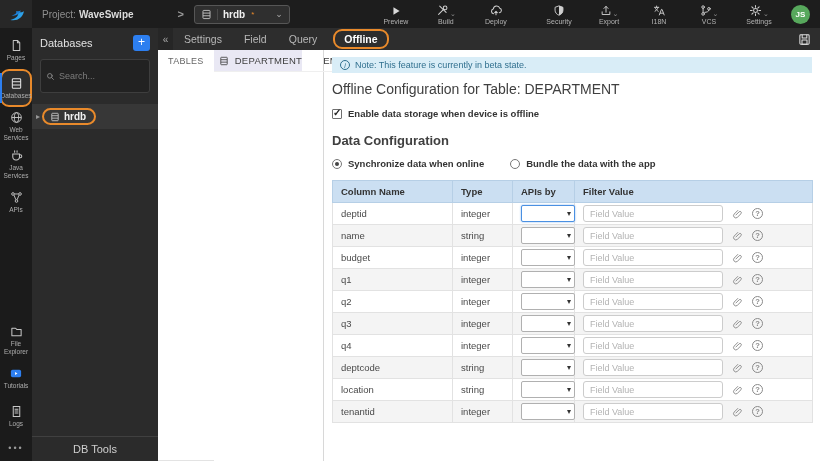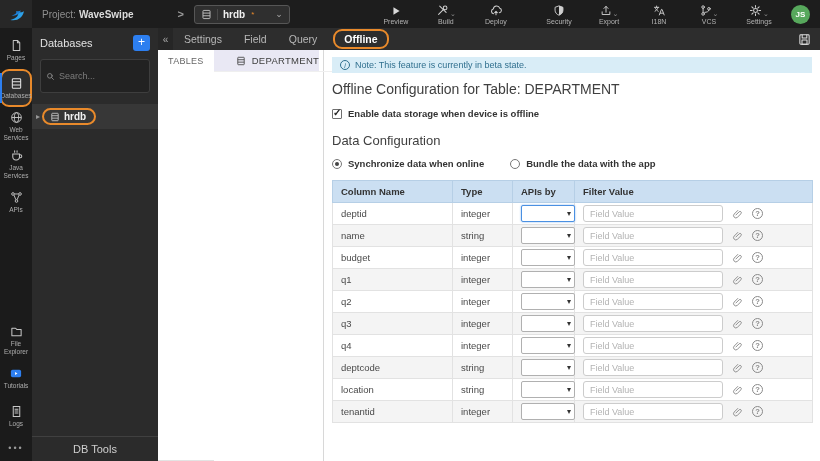--- a/index.html
+++ b/index.html
@@ -52,33 +52,33 @@
 .content{flex:1;display:flex;flex-direction:column;min-width:0}
 .tabbar{flex:0 0 22px;background:#2d2d2d;display:flex;align-items:center;color:#b8b8b8}
 .collapse{width:15px;height:22px;background:#262626;color:#aaa;font-size:10px;display:flex;align-items:center;justify-content:center;cursor:pointer}
 .tab{font-size:10.5px;padding:0 11px;height:22px;display:flex;align-items:center;cursor:pointer}
 .tab.active{color:#fff;font-weight:bold;border:2px solid #e98a2b;border-radius:9px;height:18px;padding:8px 9px;margin:0 5px}
 .save-btn{margin-left:auto;margin-right:9px;cursor:pointer}
 .content-body{flex:1;display:flex;background:#fff;min-height:0}
 
 .tablespanel{width:166px;border-right:1px solid #d8d8d8;display:flex;flex-direction:row}
 .tp-head{font-size:9px;color:#666;padding:6px 10px 5px;border-bottom:1px solid #e3e3e3;letter-spacing:.3px}
-.tp-item{height:22px;display:flex;align-items:center;gap:5px;padding-left:22px;font-size:9.5px;color:#3d3d3d;border-bottom:1px solid #efefef;cursor:pointer;letter-spacing:.3px}
+.tp-item{height:22px;display:flex;align-items:center;gap:5px;padding-left:5px;font-size:9.5px;color:#3d3d3d;border-bottom:1px solid #efefef;cursor:pointer;letter-spacing:.3px}
 .tp-item.selected{background:#e9e8f4}
 .tp-item .slot{width:11px;display:flex;justify-content:center}
 
 .main{flex:1;padding:7px 8px 16px;min-width:0}
 .note{background:#d9edf7;color:#31708f;font-size:9px;padding:3px 8px;display:flex;align-items:center;gap:5px;margin-bottom:8px}
 .info-i{flex:0 0 10px;width:10px;height:10px;border:1px solid #31708f;border-radius:50%;font-size:7px;display:flex;align-items:center;justify-content:center;font-style:italic}
 .h1{font-size:14px;color:#404040;font-weight:normal;margin:2px 0 11px}
 .chk-row{display:flex;align-items:center;gap:6px;margin-bottom:14px;cursor:pointer}
 .chk{width:10px;height:10px;border:1px solid #6f6f6f;border-radius:1px;background:#fff;position:relative}
 .chk i{position:absolute;left:0;top:-3px;font-size:10px;font-style:normal;color:#222;font-weight:bold}
 .small-lbl{font-size:9.5px;color:#333;font-weight:bold}
-.h2{font-size:13px;color:#404040;font-weight:normal;margin:0 0 10px}
+.h2{font-size:13px;color:#404040;font-weight:bold;margin:0 0 10px}
 .radio-row{display:flex;align-items:center;margin-bottom:11px}
 .radio{width:10px;height:10px;border:1px solid #777;border-radius:50%;background:#fff;position:relative;margin-right:6px;cursor:pointer}
 .radio.selected::after{content:"";position:absolute;left:2px;top:2px;width:4px;height:4px;border-radius:50%;background:#444}
 .radio-gap{width:26px}
 
 .cfg{width:480px;border-collapse:collapse;table-layout:fixed}
 .cfg th{background:#cbdff2;border:1px solid #b6cfe6;font-size:9.5px;color:#333;text-align:left;padding:5px 8px;font-weight:bold;height:22px}
 .cfg td{border:1px solid #e2e2e2;font-size:9.5px;color:#4a4a4a;padding:2px 8px;height:22px}
 .cfg tbody tr:nth-child(even){background:#f4f4f4}
 .c1{width:120px}.c2{width:60px}.c3{width:62px}.c4{width:238px}

